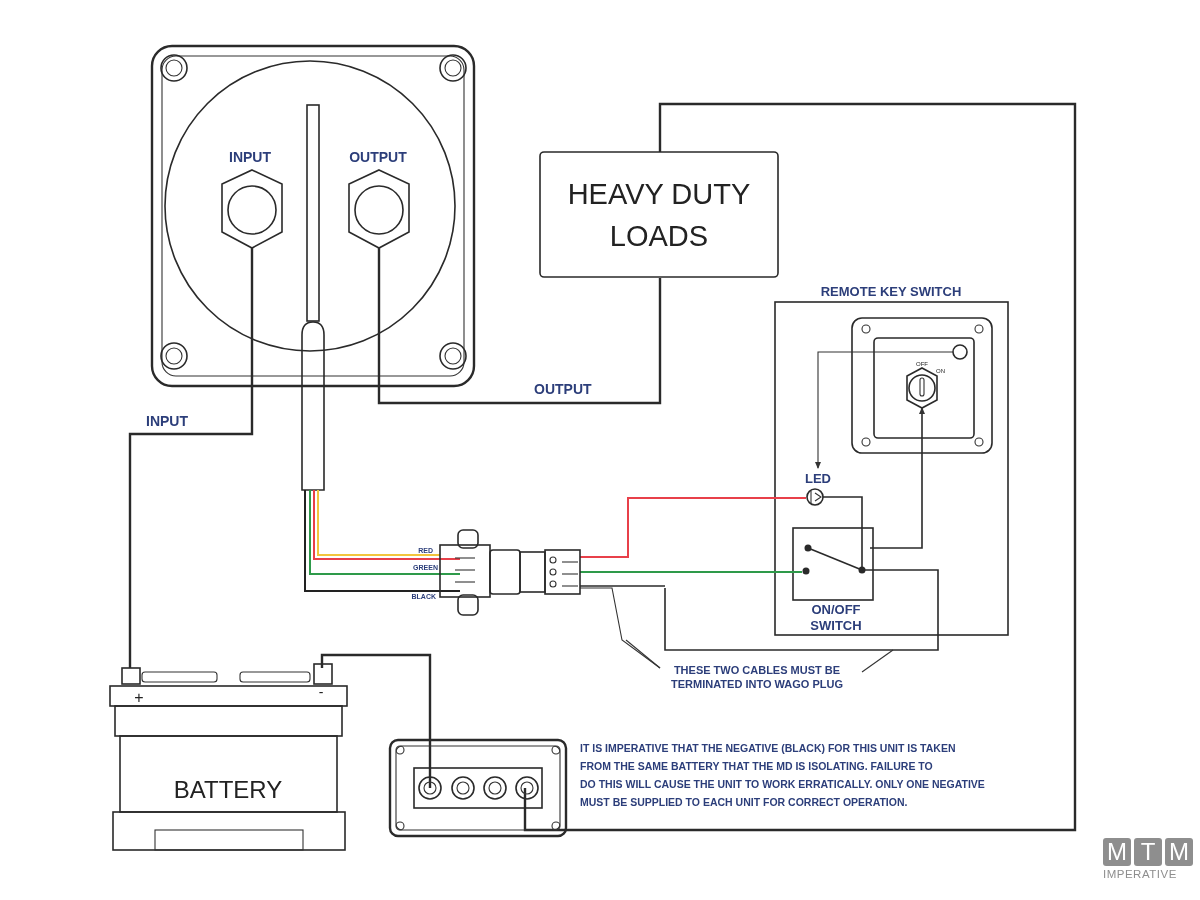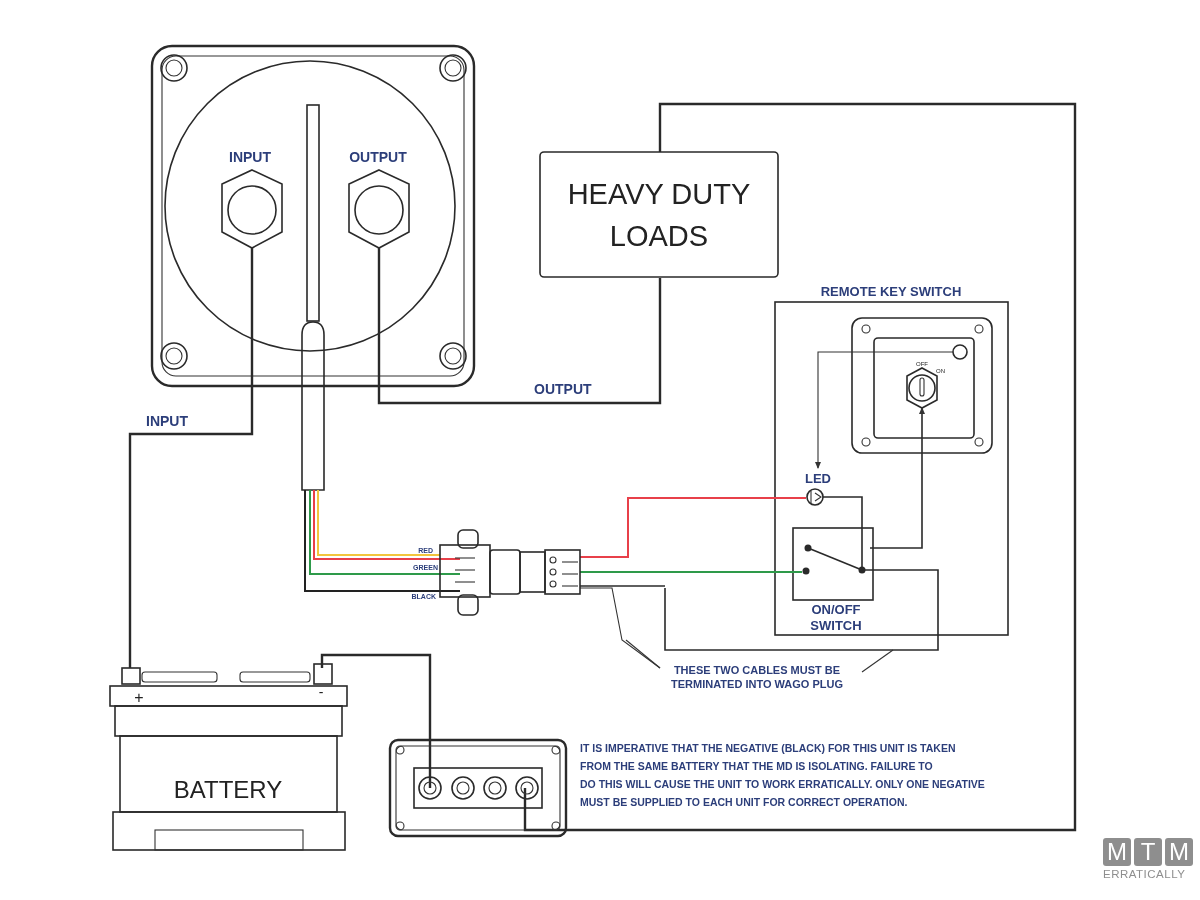--- a/index.html
+++ b/index.html
@@ -216,14 +216,14 @@
     <text x="580" y="806" font-size="10.5" class="lbl-blue">MUST BE SUPPLIED TO EACH UNIT FOR CORRECT OPERATION.</text>
   </g>
 </svg>
 
 <div class="logo">
   <div class="logo-boxes">
     <div class="logo-box">M</div>
     <div class="logo-box">T</div>
     <div class="logo-box">M</div>
   </div>
-  <div class="logo-text">ERRATICALLY</div>
+  <div class="logo-text">IMPERATIVE</div>
 </div>
 
 </body></html>

